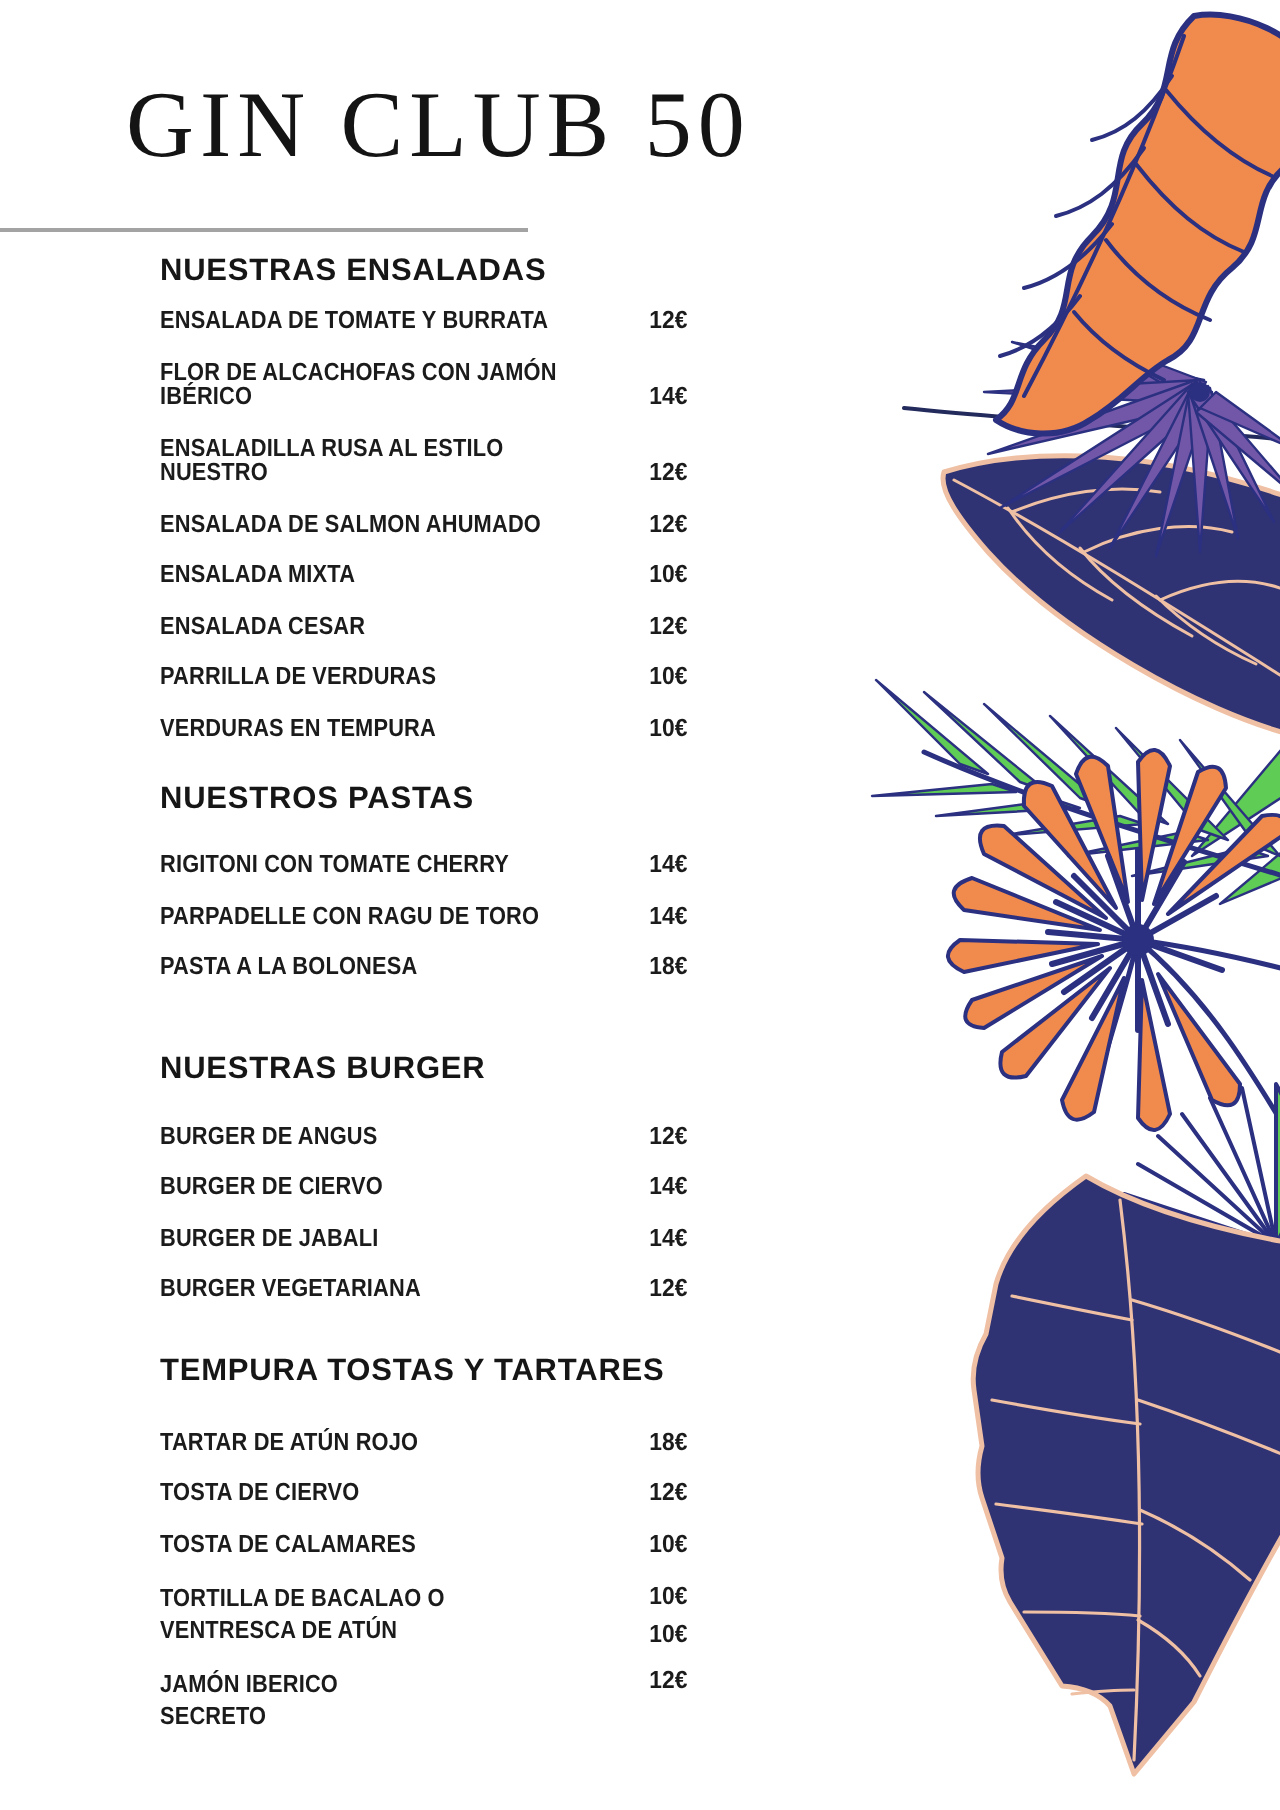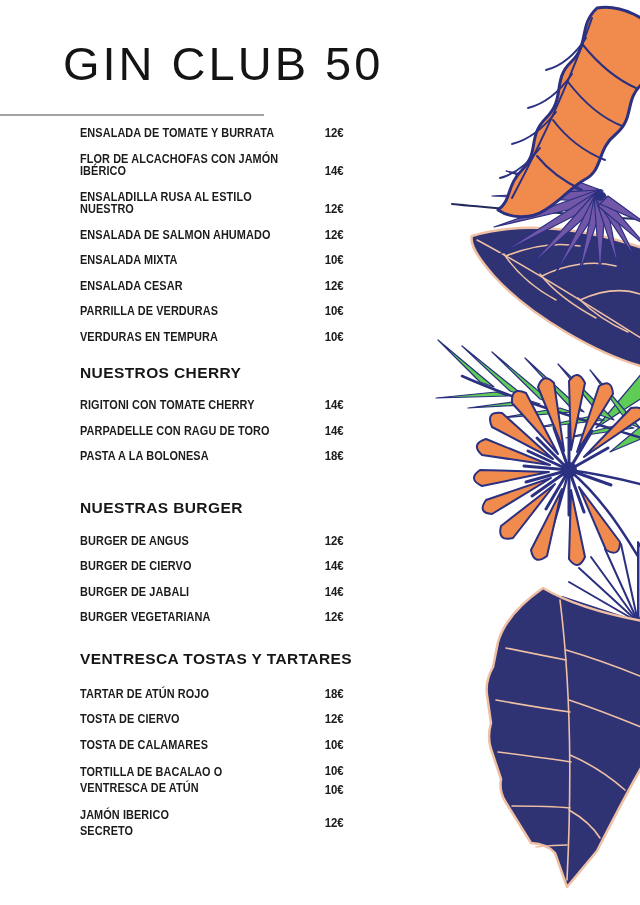--- a/index.html
+++ b/index.html
@@ -4,42 +4,42 @@
 <style>
   html,body{margin:0;padding:0}
   body{
     width:640px;height:905px;position:relative;overflow:hidden;
     background:#ffffff;color:#1b1b1b;
     font-family:"Liberation Sans",sans-serif;
   }
   .leaves{position:absolute;top:0;left:0;z-index:0}
   .title{
     position:absolute;left:63px;top:36px;margin:0;z-index:2;
-    font-family:Liberation Sans, sans-serif;font-weight:400;
+    font-family:Liberation Serif, serif;font-weight:400;
     font-size:47px;letter-spacing:3px;color:#141414;white-space:nowrap;
   }
   .divider{position:absolute;left:0;top:114px;width:264px;height:2px;background:#a3a3a3;z-index:2}
   .menu{position:absolute;left:80px;top:127px;width:264px;z-index:2}
   .section-title{
     display:block;margin:0 0 9px;font-weight:bold;font-size:15.5px;
     letter-spacing:.4px;color:#161616;white-space:nowrap;
   }
   .row{display:flex;justify-content:space-between;align-items:flex-end;margin-bottom:13px;line-height:12.5px}
   .item-name{
     font-weight:bold;font-size:12.4px;letter-spacing:.1px;white-space:pre-line;
     display:inline-block;transform:scaleX(.88);transform-origin:left center;
   }
   .price{
     font-weight:bold;font-size:12.4px;white-space:nowrap;
     display:inline-block;transform:scaleX(.92);transform-origin:right center;
   }
   .row-multi .item-name{line-height:16px}
   .row-multi{margin-bottom:11px}
   .price-stack{display:flex;flex-direction:column;align-items:flex-end;gap:6px}
-  .row-center{align-items:center}
+  .row-center{align-items:flex-start}
   .sec-pastas{margin-top:21px}
   .sec-pastas .section-title{margin-bottom:17px}
   .sec-burger{margin-top:36px}
   .sec-burger .section-title{margin-bottom:18px}
   .sec-tostas{margin-top:26px}
   .sec-tostas .section-title{margin-bottom:20px}
   .footnote{position:absolute;left:90px;top:912px;z-index:2;font-size:10px;color:#3a3a3a;white-space:nowrap}
 </style>
 </head>
 <body>
@@ -186,20 +186,21 @@
     </g>
   </g>
 </svg>
 
 <h1 class="title">GIN CLUB 50</h1>
 <div class="divider"></div>
 
 <div class="menu">
 
   <div class="section">
+    <span class="section-title">NUESTRAS ENSALADAS</span>
     <div class="row">
       <span class="item-name">ENSALADA DE TOMATE Y BURRATA</span>
       <span class="price">12€</span>
     </div>
     <div class="row">
       <span class="item-name">FLOR DE ALCACHOFAS CON JAMÓN IBÉRICO</span>
       <span class="price">14€</span>
     </div>
     <div class="row">
       <span class="item-name">ENSALADILLA RUSA AL ESTILO NUESTRO</span>
@@ -221,21 +222,21 @@
       <span class="item-name">PARRILLA DE VERDURAS</span>
       <span class="price">10€</span>
     </div>
     <div class="row">
       <span class="item-name">VERDURAS EN TEMPURA</span>
       <span class="price">10€</span>
     </div>
   </div>
 
   <div class="section sec-pastas">
-    <span class="section-title">NUESTROS CHERRY</span>
+    <span class="section-title">NUESTROS PASTAS</span>
     <div class="row">
       <span class="item-name">RIGITONI CON TOMATE CHERRY</span>
       <span class="price">14€</span>
     </div>
     <div class="row">
       <span class="item-name">PARPADELLE CON RAGU DE TORO</span>
       <span class="price">14€</span>
     </div>
     <div class="row">
       <span class="item-name">PASTA A LA BOLONESA</span>
@@ -257,21 +258,21 @@
       <span class="item-name">BURGER DE JABALI</span>
       <span class="price">14€</span>
     </div>
     <div class="row">
       <span class="item-name">BURGER VEGETARIANA</span>
       <span class="price">12€</span>
     </div>
   </div>
 
   <div class="section sec-tostas">
-    <span class="section-title">VENTRESCA TOSTAS Y TARTARES</span>
+    <span class="section-title">TEMPURA TOSTAS Y TARTARES</span>
     <div class="row">
       <span class="item-name">TARTAR DE ATÚN ROJO</span>
       <span class="price">18€</span>
     </div>
     <div class="row">
       <span class="item-name">TOSTA DE CIERVO</span>
       <span class="price">12€</span>
     </div>
     <div class="row">
       <span class="item-name">TOSTA DE CALAMARES</span>

